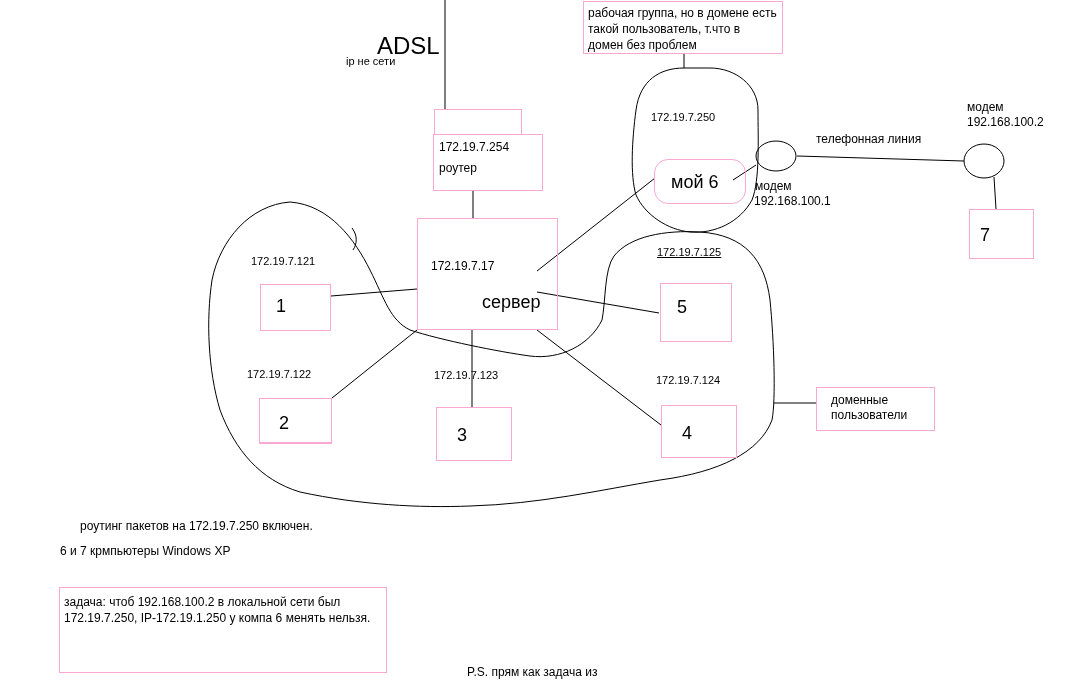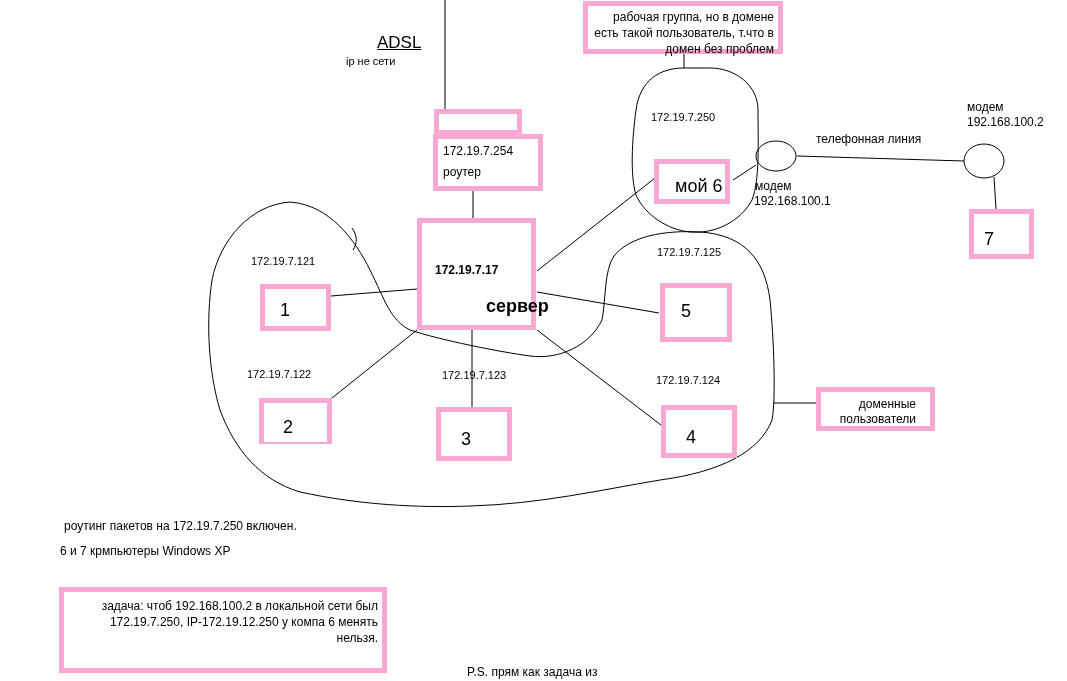--- a/index.html
+++ b/index.html
@@ -1,19 +1,19 @@
 <!DOCTYPE html>
 <html><head>
 <meta charset="utf-8">
 <style>
   html, body { margin:0; padding:0; background:#ffffff; }
   body { width:1067px; height:681px; position:relative; overflow:hidden; font-family:"Liberation Sans", sans-serif; color:#000; }
   svg.lines { position:absolute; left:0; top:0; width:1067px; height:681px; }
   .t { position:absolute; white-space:nowrap; line-height:1; }
-  .box { position:absolute; border:5px solid #f9a8d4; box-sizing:border-box; background:transparent;text-align:right; }
+  .box { position:absolute; border:1px solid #f9a8d4; box-sizing:border-box; background:transparent; }
   .s11 { font-size:11px; }
   .s12 { font-size:12px; }
   .big { font-size:18px; }
   .note { font-size:12px; line-height:16px; white-space:normal; }
 </style>
 </head>
 <body>
 
 <svg class="lines" viewBox="0 0 1067 681">
   <g stroke="#000" stroke-width="1" fill="none">
@@ -42,75 +42,75 @@
     <ellipse cx="776" cy="156" rx="20" ry="15"></ellipse>
     <ellipse cx="984" cy="161" rx="20" ry="17"></ellipse>
 
     <path d="M684,68 C660,68 640,80 636,110 C632,140 630,175 636,195 C645,215 668,230 690,232 C715,234 740,222 752,200 C760,180 758,140 758,110 C758,85 735,68 710,68 Z"></path>
 
     <path d="M290,202 C250,205 220,240 212,280 C206,320 208,370 220,410 C235,450 260,480 300,492 C360,505 420,508 470,506 C540,504 600,490 660,480 C720,472 760,452 772,420 C776,400 774,340 770,300 C765,260 745,235 700,232 C665,230 630,236 614,256 C604,270 606,300 602,320 C590,345 560,360 530,356 C500,352 440,340 410,330 C390,320 385,300 370,270 C355,240 330,205 290,202 Z"></path>
     <path d="M352,228 C358,236 357,244 353,250"></path>
   </g>
 </svg>
 
-<div class="t" style="left:377px;top:34px;font-size:17px;text-decoration:underline;">ADSL</div>
+<div class="t" style="left:377px;top:34px;font-size:24px;">ADSL</div>
 <div class="t s11" style="left:346px;top:56px;">ip не сети</div>
 
 <div class="box" style="left:434px;top:109px;width:88px;height:26px;"></div>
 <div class="box" style="left:433px;top:134px;width:110px;height:57px;">
   <div class="t s12" style="left:5px;top:6px;">172.19.7.254</div>
   <div class="t s12" style="left:5px;top:27px;">роутер</div>
 </div>
 
-<div class="box" style="left:417px;top:218px;width:119px;height:112px;font-weight:bold;">
+<div class="box" style="left:417px;top:218px;width:141px;height:112px;">
   <div class="t s12" style="left:13px;top:41px;">172.19.7.17</div>
   <div class="t big" style="left:20px;top:74px;margin-left:44px;">сервер</div>
 </div>
 
 <div class="t s11" style="left:251px;top:256px;text-align:right;">172.19.7.121</div>
 <div class="t s11" style="left:247px;top:369px;">172.19.7.122</div>
-<div class="t s11" style="left:434px;top:370px;margin-left:8px;">172.19.7.123</div>
+<div class="t s11" style="left:434px;top:370px;">172.19.7.123</div>
 <div class="t s11" style="left:656px;top:375px;">172.19.7.124</div>
-<div class="t s11" style="left:657px;top:247px;">172.19.7.125</div>
+<div class="t s11" style="left:657px;top:247px;text-decoration:underline;">172.19.7.125</div>
 
 <div class="box" style="left:260px;top:284px;width:71px;height:47px;">
   <div class="t big" style="left:15px;top:12px;">1</div>
 </div>
 <div class="box" style="left:259px;top:398px;width:73px;height:46px;border-bottom-width:2px;">
   <div class="t big" style="left:19px;top:15px;">2</div>
 </div>
 <div class="box" style="left:436px;top:407px;width:76px;height:54px;">
   <div class="t big" style="left:20px;top:18px;">3</div>
 </div>
 <div class="box" style="left:661px;top:405px;width:76px;height:53px;">
   <div class="t big" style="left:20px;top:18px;">4</div>
 </div>
 <div class="box" style="left:660px;top:283px;width:72px;height:59px;">
   <div class="t big" style="left:16px;top:14px;">5</div>
 </div>
 
 <div class="box note" style="left:583px;top:1px;width:200px;height:53px;padding:3px 4px;">рабочая группа, но в домене есть такой пользователь, т.что в домен без проблем</div>
 
 <div class="t s11" style="left:651px;top:112px;">172.19.7.250</div>
-<div class="box" style="left:654px;top:159px;width:76px;height:45px;">
+<div class="box" style="left:654px;top:159px;width:92px;height:45px;border-radius:14px;">
   <div class="t big" style="left:16px;top:13px;">мой 6</div>
 </div>
 
 <div class="t s12" style="left:755px;top:180px;">модем</div>
 <div class="t s12" style="left:754px;top:195px;">192.168.100.1</div>
 
 <div class="t s12" style="left:816px;top:133px;">телефонная линия</div>
 
 <div class="t s12" style="left:967px;top:101px;">модем</div>
 <div class="t s12" style="left:967px;top:116px;">192.168.100.2</div>
 
 <div class="box" style="left:969px;top:209px;width:65px;height:50px;">
   <div class="t big" style="left:10px;top:16px;">7</div>
 </div>
 
 <div class="box note" style="left:816px;top:387px;width:119px;height:44px;padding:5px 14px;font-size:12px;line-height:15px;">доменные пользователи</div>
 
-<div class="t s12" style="left:64px;top:520px;">роутинг пакетов на 172.19.7.250 включен.</div>
+<div class="t s12" style="left:80px;top:520px;">роутинг пакетов на 172.19.7.250 включен.</div>
 <div class="t s12" style="left:60px;top:545px;">6 и 7 крмпьютеры Windows XP</div>
 
-<div class="box note" style="left:59px;top:587px;width:328px;height:86px;padding:6px 4px;">задача: чтоб 192.168.100.2 в локальной сети был 172.19.7.250, IP-172.19.12.250 у компа 6 менять нельзя.</div>
+<div class="box note" style="left:59px;top:587px;width:328px;height:86px;padding:6px 4px;">задача: чтоб 192.168.100.2 в локальной сети был 172.19.7.250, IP-172.19.1.250 у компа 6 менять нельзя.</div>
 
 <div class="t note" style="left:467px;top:664px;width:150px;">P.S. прям как задача из пункта А в пункт Б. :-)</div>
 
 </body></html>

